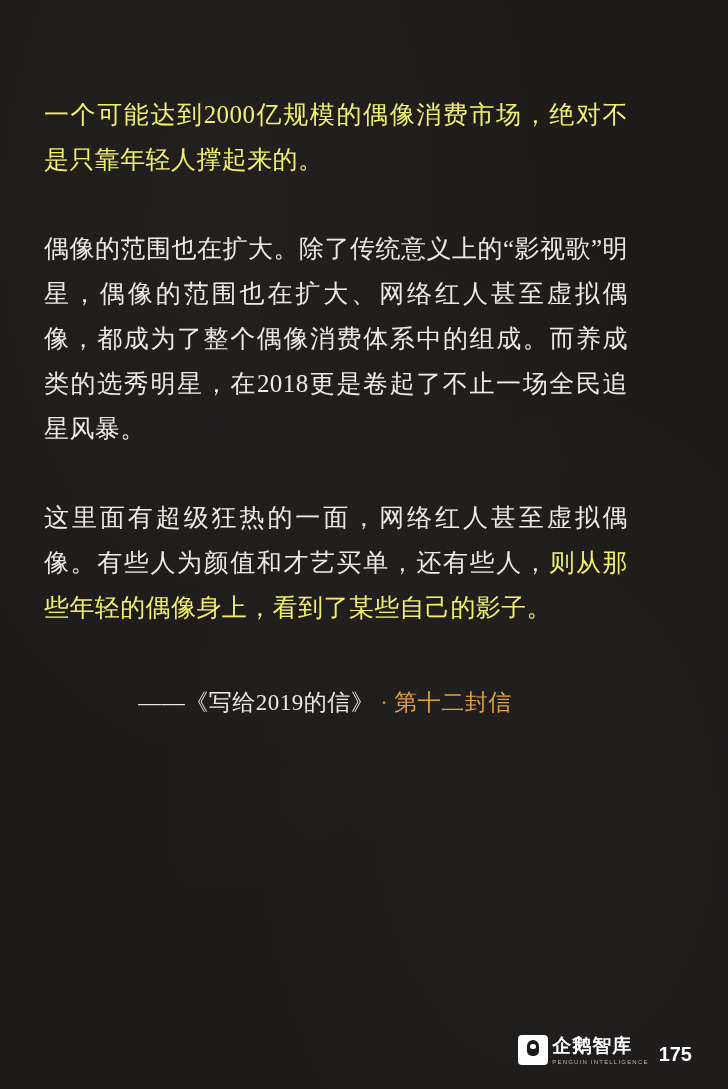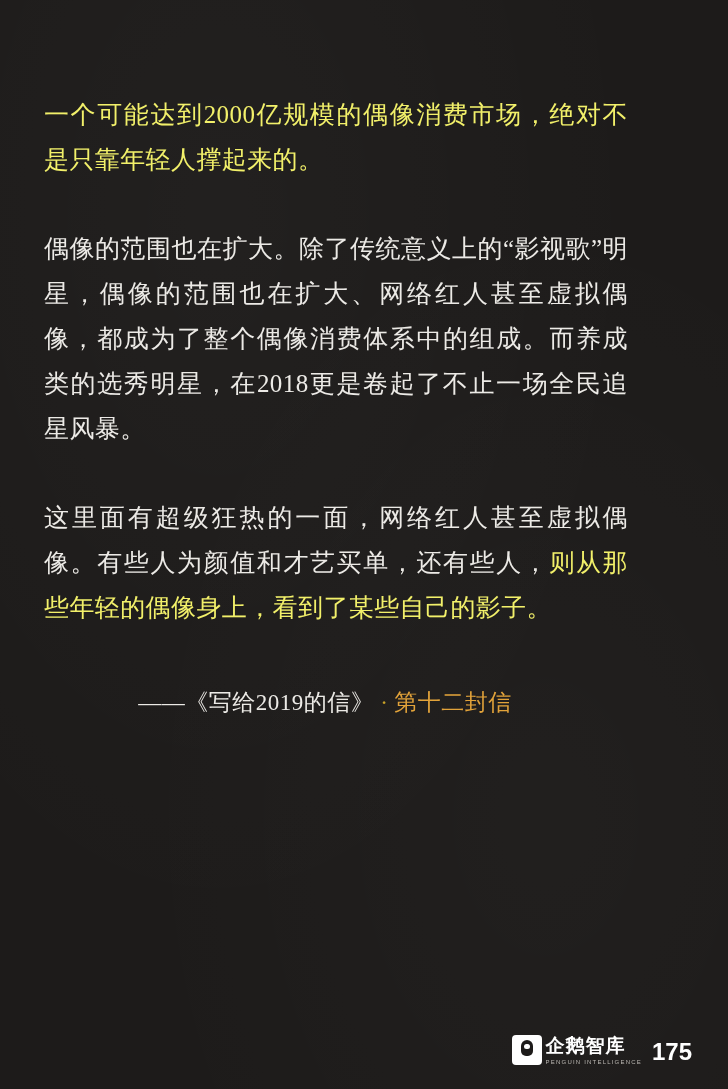--- a/index.html
+++ b/index.html
@@ -106,21 +106,21 @@
   }
   .logo-en {
     font-family: "Liberation Sans", sans-serif;
     font-size: 6px;
     color: #b9b6b1;
     letter-spacing: 1.2px;
     margin-top: 4px;
   }
   .page-num {
     font-family: "Liberation Sans", sans-serif;
-    font-size: 24px;
+    font-size: 20px;
     font-weight: bold;
     color: #ffffff;
     line-height: 1;
     padding-bottom: 1px;
   }
 </style>
 </head>
 <body>
 
 <div class="page">

